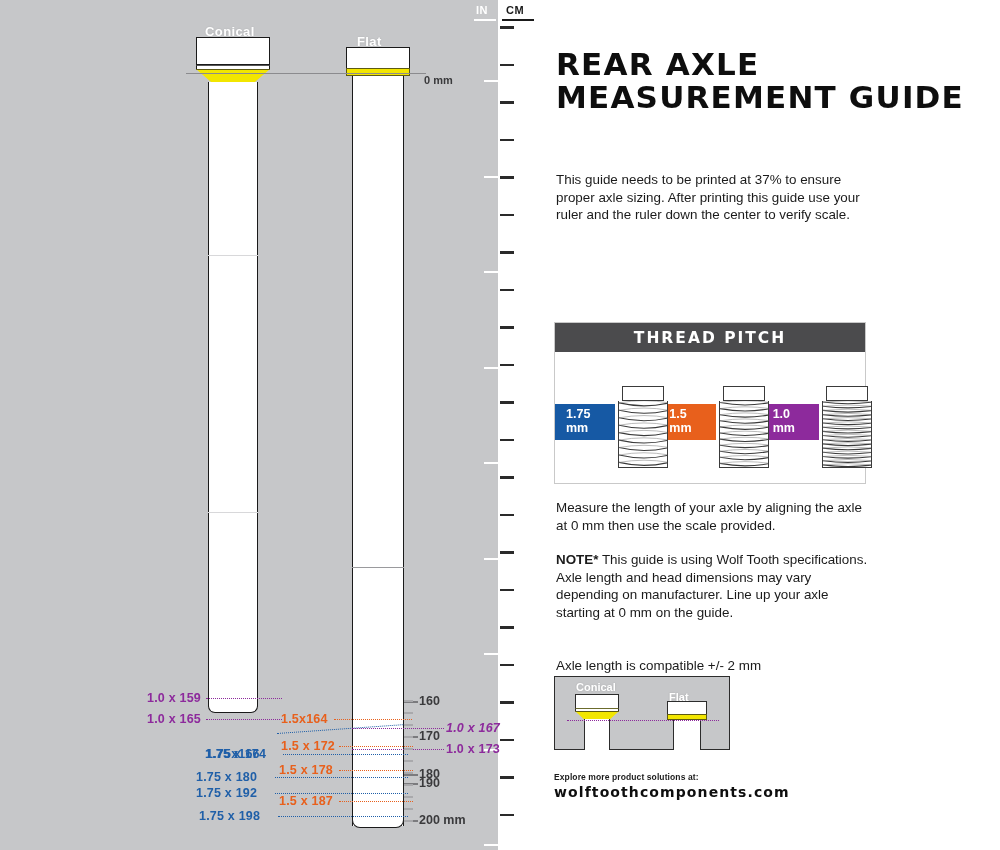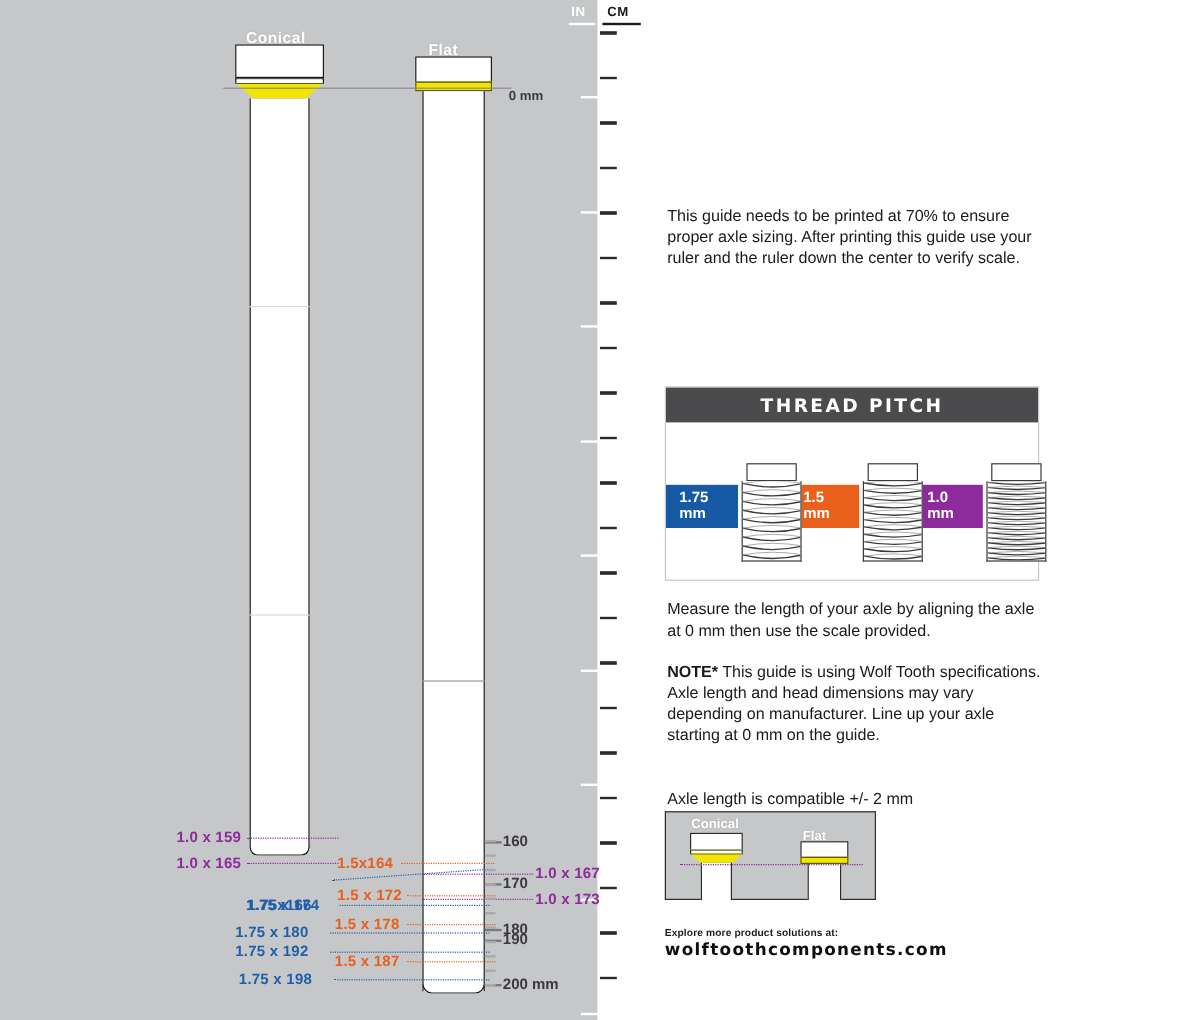--- a/index.html
+++ b/index.html
@@ -296,21 +296,21 @@
 
   <div class="meas-label c-orange" style="left:281px; top:739px;">1.5 x 172</div>
   <div class="dotline l-orange" style="left:339px; top:746px; width:74px;"></div>
 
   <div class="meas-label c-orange" style="left:279px; top:763px;">1.5 x 178</div>
   <div class="dotline l-orange" style="left:339px; top:770px; width:74px;"></div>
 
   <div class="meas-label c-orange" style="left:279px; top:794px;">1.5 x 187</div>
   <div class="dotline l-orange" style="left:339px; top:801px; width:74px;"></div>
 
-  <div class="meas-label c-purple" style="left:446px; top:721px;">1.0 x 167</div>
+  <div class="meas-label c-purple" style="left:446px; top:721px;font-style:italic;">1.0 x 167</div>
   <div class="dotline l-purple" style="left:352px; top:728px; width:92px;"></div>
 
   <div class="meas-label c-purple" style="left:446px; top:742px;">1.0 x 173</div>
   <div class="dotline l-purple" style="left:352px; top:749px; width:92px;"></div>
 </div>
 
 <div id="scale-numbers">
     <div class="scale-tick" style="left:404px; top:701px; width:14px;"></div>
     <div class="scale-num" style="left:419px; top:694px;">160</div>
     <div class="scale-tick" style="left: 404px; top: 736px; width: 14px;"></div>
@@ -329,22 +329,23 @@
     <div class="scale-tick" style="left:404px; top:760px; width:9px; background:#a9a9ac;"></div>
     <div class="scale-tick" style="left:404px; top:772px; width:9px; background:#a9a9ac;"></div>
     <div class="scale-tick" style="left:404px; top:784px; width:9px; background:#a9a9ac;"></div>
     <div class="scale-tick" style="left:404px; top:796px; width:9px; background:#a9a9ac;"></div>
     <div class="scale-tick" style="left:404px; top:808px; width:9px; background:#a9a9ac;"></div>
     <div class="scale-tick" style="left:404px; top:820px; width:9px; background:#a9a9ac;"></div>
   </div>
 
 <div id="right">
 
-
-  <div class="para" style="top:171px;">This guide needs to be printed at 70% to ensure proper axle sizing. After printing this guide use your ruler and the ruler down the center to verify scale.</div>
+  <div id="title">REAR AXLE MEASUREMENT GUIDE</div>
+
+  <div class="para" style="top:171px;">This guide needs to be printed at 37% to ensure proper axle sizing. After printing this guide use your ruler and the ruler down the center to verify scale.</div>
 
 
   <div id="tp-box">
     <div id="tp-head">THREAD PITCH</div>
     <div id="tp-body">
         <div class="tp-col">
           <div class="tp-badge" style="background:#1659a4">1.75 mm</div>
           <div class="bolt">
             <div class="bolt-head"></div>
             <div class="threads">

